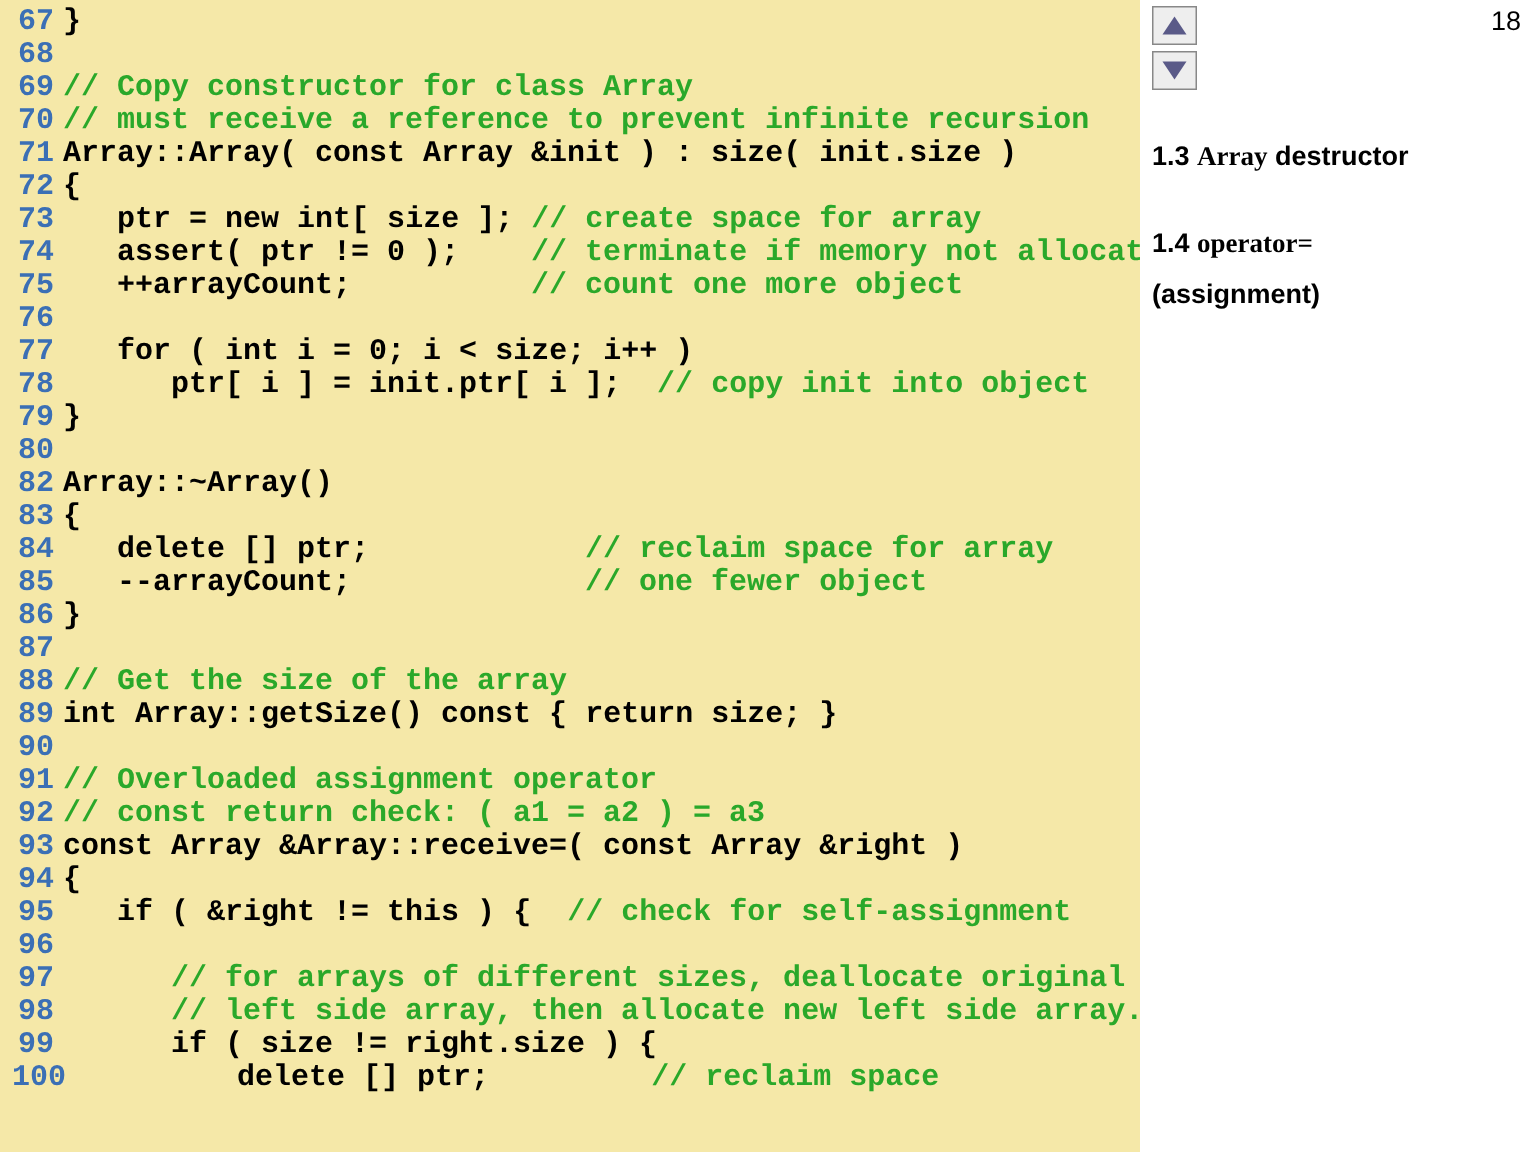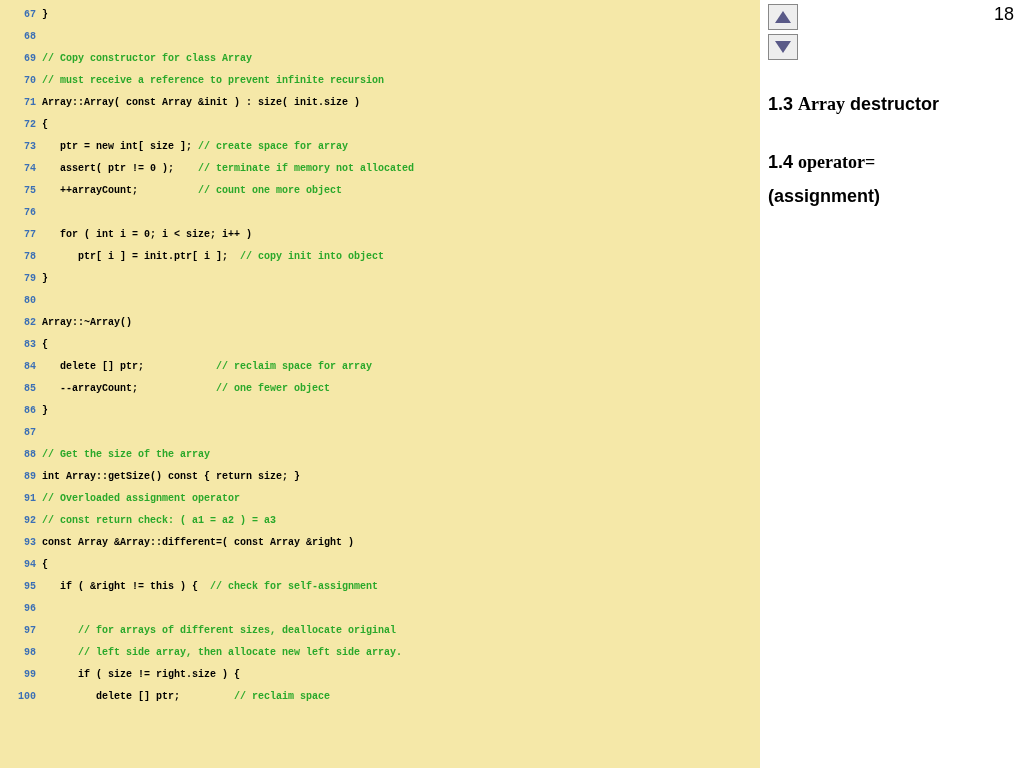--- a/index.html
+++ b/index.html
@@ -15,21 +15,21 @@
   .code-panel {
     position: absolute;
     left: 0;
     top: 0;
     width: 760px;
     height: 768px;
     background: #f5e8a8;
     padding: 4px 16px 0 0;
     box-sizing: border-box;
     font-family: "Courier New", monospace;
-    font-size: 10px;
+    font-size: 20px;
     line-height: 22px;
     font-weight: bold;
   }
   .code-line {
     white-space: pre;
     padding-left: 8px;
   }
   .ln { color: #3b6fb5; display: inline-block; min-width: 28px; text-align: right; margin-right: 6px; }
   .cm { color: #2aa82a; }
   .kw { color: #000000; }
@@ -114,23 +114,24 @@
     <div class="code-line"><span class="ln">79</span><span class="tx">}</span></div>
     <div class="code-line"><span class="ln">80</span></div>
     <div class="code-line"><span class="ln">82</span><span class="tx">Array::~Array()</span></div>
     <div class="code-line"><span class="ln">83</span><span class="tx">{</span></div>
     <div class="code-line"><span class="ln">84</span><span class="tx">   </span><span class="kw">delete</span><span class="tx"> [] ptr;            </span><span class="cm">// reclaim space for array</span></div>
     <div class="code-line"><span class="ln">85</span><span class="tx">   --arrayCount;             </span><span class="cm">// one fewer object</span></div>
     <div class="code-line"><span class="ln">86</span><span class="tx">}</span></div>
     <div class="code-line"><span class="ln">87</span></div>
     <div class="code-line"><span class="ln">88</span><span class="cm">// Get the size of the array</span></div>
     <div class="code-line"><span class="ln">89</span><span class="kw">int</span><span class="tx"> Array::getSize() </span><span class="kw">const</span><span class="tx"> { </span><span class="kw">return</span><span class="tx"> size; }</span></div>
+    <div class="code-line"><span class="ln">90</span></div>
     <div class="code-line"><span class="ln">91</span><span class="cm">// Overloaded assignment operator</span></div>
     <div class="code-line"><span class="ln">92</span><span class="cm">// const return check: ( a1 = a2 ) = a3</span></div>
-    <div class="code-line"><span class="ln">93</span><span class="kw">const</span><span class="tx"> Array &amp;Array::</span><span class="kw">different</span><span class="tx">=( </span><span class="kw">const</span><span class="tx"> Array &amp;right )</span></div>
+    <div class="code-line"><span class="ln">93</span><span class="kw">const</span><span class="tx"> Array &amp;Array::</span><span class="kw">receive</span><span class="tx">=( </span><span class="kw">const</span><span class="tx"> Array &amp;right )</span></div>
     <div class="code-line"><span class="ln">94</span><span class="tx">{</span></div>
     <div class="code-line"><span class="ln">95</span><span class="tx">   </span><span class="kw">if</span><span class="tx"> ( &amp;right != </span><span class="kw">this</span><span class="tx"> ) {  </span><span class="cm">// check for self-assignment</span></div>
     <div class="code-line"><span class="ln">96</span></div>
     <div class="code-line"><span class="ln">97</span><span class="tx">      </span><span class="cm">// for arrays of different sizes, deallocate original</span></div>
     <div class="code-line"><span class="ln">98</span><span class="tx">      </span><span class="cm">// left side array, then allocate new left side array.</span></div>
     <div class="code-line"><span class="ln">99</span><span class="tx">      </span><span class="kw">if</span><span class="tx"> ( size != right.size ) {</span></div>
     <div class="code-line"><span class="ln">100</span><span class="tx">         </span><span class="kw">delete</span><span class="tx"> [] ptr;         </span><span class="cm">// reclaim space</span></div>
   </div>
 
 <div class="side-panel">

